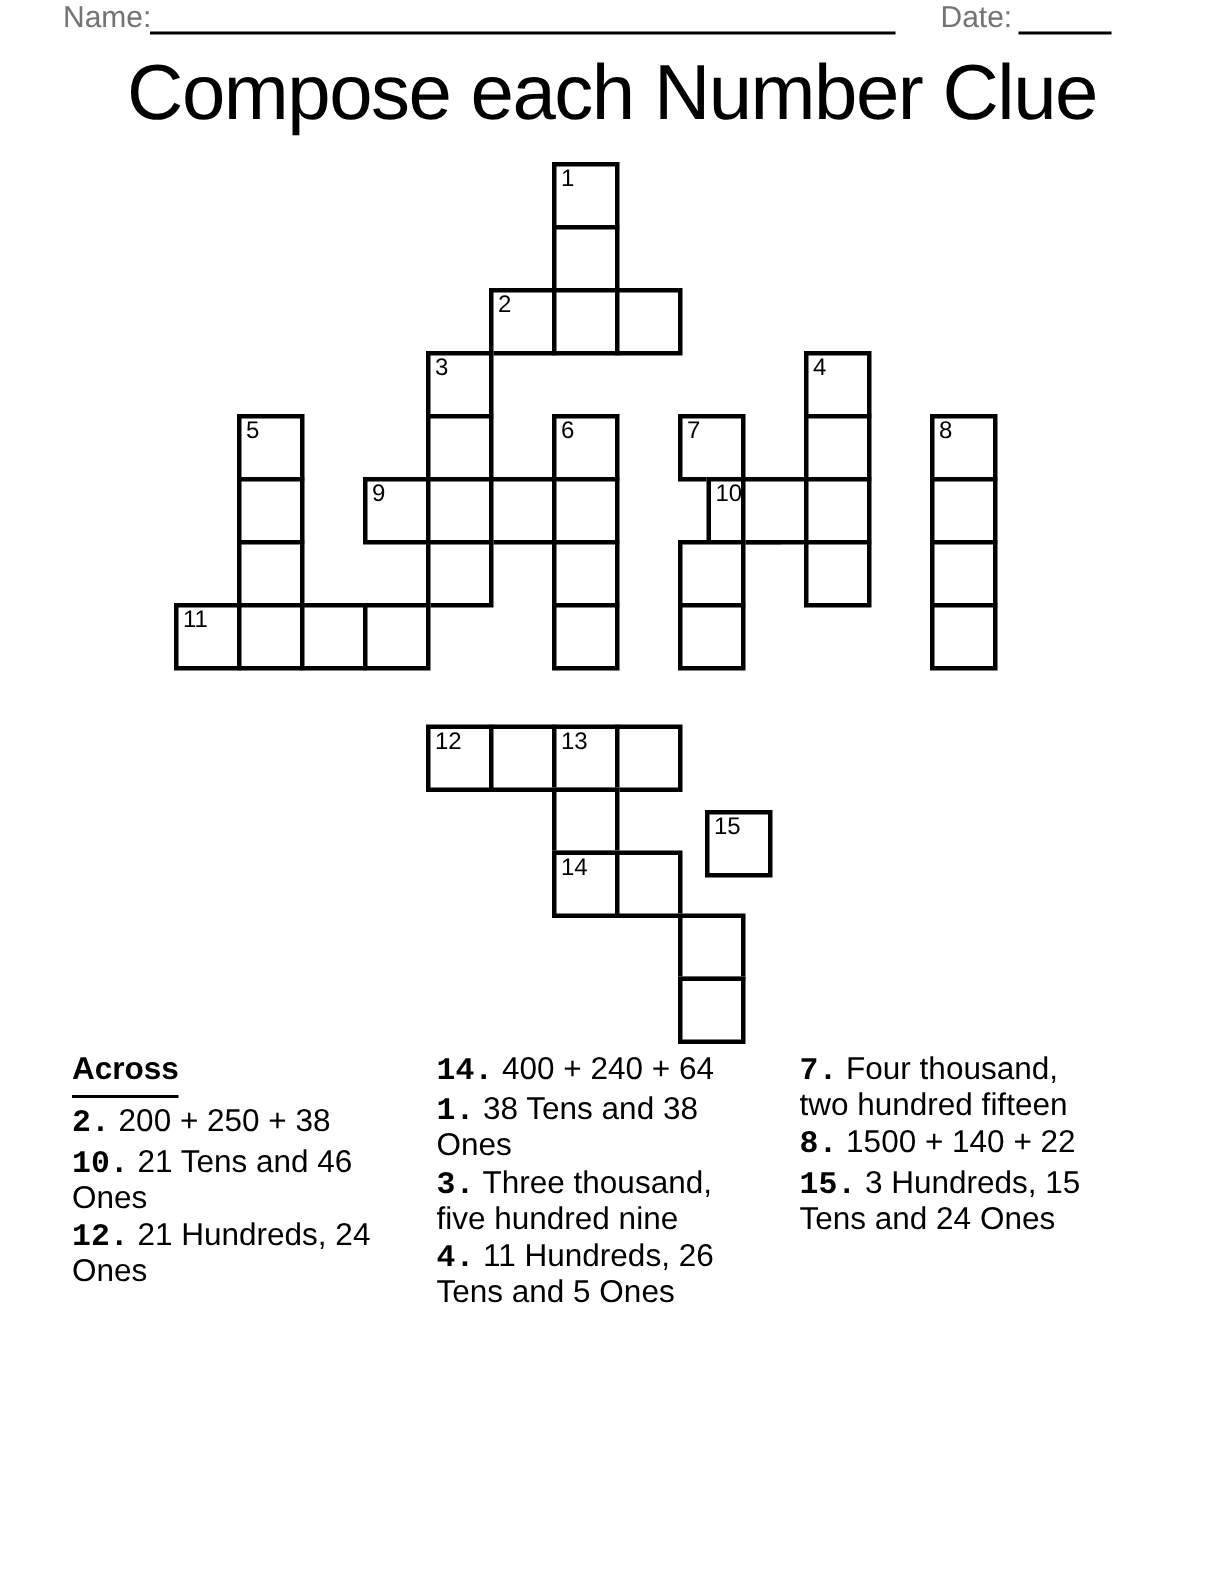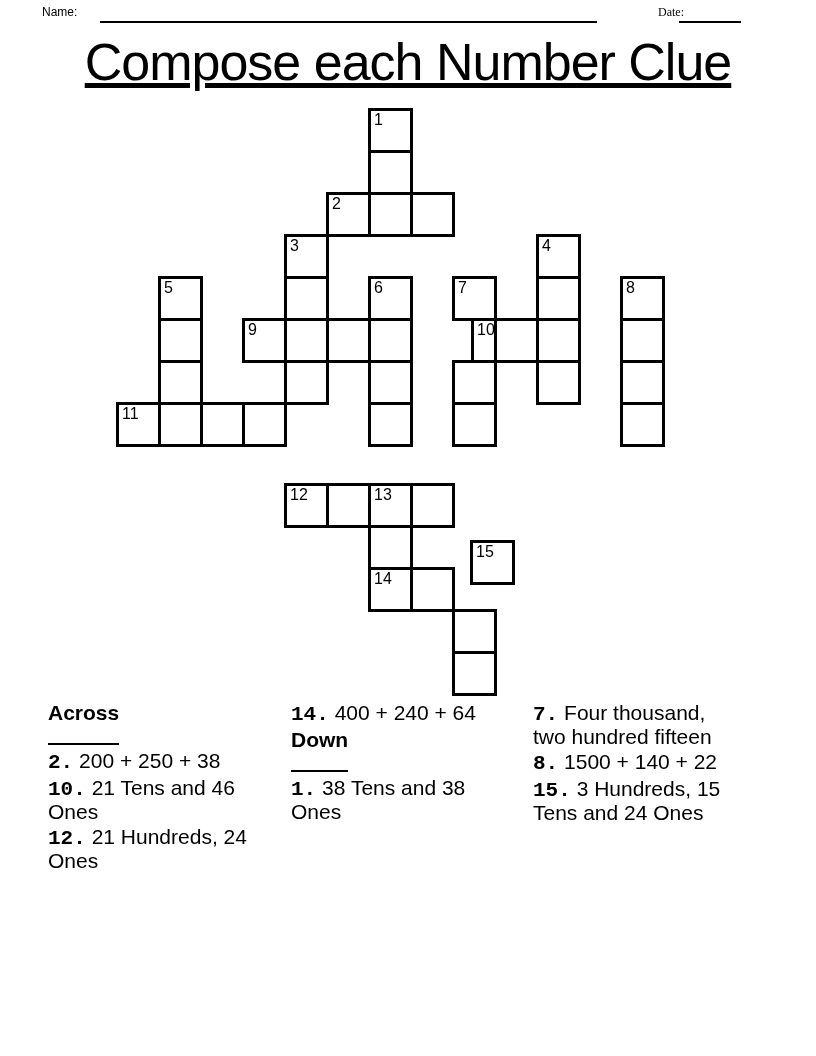--- a/index.html
+++ b/index.html
@@ -9,47 +9,46 @@
     height: 1056px;
     background: #ffffff;
     color: #000000;
     font-family: "Liberation Sans", sans-serif;
     overflow: hidden;
   }
   
   .hdr-label {
     position: absolute;
     top: 1px;
-    font-size: 12px;
+    font-size: 20px;
     line-height: 22px;
-    color: #000000;
+    color: #737373;
   }
   .name-label { left: 42px; }
-  .date-label { left: 658px; font-family: Liberation Serif, serif; }
+  .date-label { left: 627px; }
   .fill-line {
     position: absolute;
     top: 2px;
     height: 19px;
     border-bottom: 2px solid #000;
   }
   .name-line { left: 100px; width: 497px; }
   .date-line { left: 679px; width: 62px; }
   
   .title {
     position: absolute;
     top: 30px;
     left: 0;
     width: 816px;
     text-align: center;
     font-size: 52px;
     line-height: 64px;
     font-weight: 400;
     letter-spacing: -1px;
     white-space: nowrap;
-    text-decoration: underline;
   }
   
   .grid {
     position: absolute;
     left: 0; top: 0;
     width: 816px; height: 1056px;
   }
   .cell {
     position: absolute;
     width: 45px;
@@ -77,21 +76,21 @@
   .clue-col-1 { left: 48px; }
   .clue-col-2 { left: 291px; }
   .clue-col-3 { left: 533px; }
   .clue-heading {
     margin: 0 0 5px 0;
     font-weight: bold;
   }
   .clue-heading .hd {
     display: inline-block;
     border-bottom: 2px solid #000;
-    padding-bottom: 19px;
+    padding-bottom: 6px;
   }
   .clue {
     margin: 0 0 3px 0;
   }
   .clue-num { font-weight: bold; font-family: Liberation Mono, monospace; }
   .clue-text { white-space: pre-line; }
 </style>
 </head>
 <body>
 
@@ -185,23 +184,26 @@
   <div class="clue-col clue-col-1">
       <div class="clue-heading"><span class="hd">Across</span></div>
       <p class="clue"><span class="clue-num">2.</span> <span class="clue-text">200 + 250 + 38</span></p>
       <p class="clue"><span class="clue-num">10.</span> <span class="clue-text">21 Tens and 46
 Ones</span></p>
       <p class="clue"><span class="clue-num">12.</span> <span class="clue-text">21 Hundreds, 24
 Ones</span></p>
     </div>
   <div class="clue-col clue-col-2">
       <p class="clue"><span class="clue-num">14.</span> <span class="clue-text">400 + 240 + 64</span></p>
-      <div class="clue-heading"><span class="hd">Down</span></div>
       <p class="clue"><span class="clue-num">1.</span> <span class="clue-text">38 Tens and 38
 Ones</span></p>
+      <p class="clue"><span class="clue-num">3.</span> <span class="clue-text">Three thousand,
+five hundred nine</span></p>
+      <p class="clue"><span class="clue-num">4.</span> <span class="clue-text">11 Hundreds, 26
+Tens and 5 Ones</span></p>
     </div>
   <div class="clue-col clue-col-3">
       <p class="clue"><span class="clue-num">7.</span> <span class="clue-text">Four thousand,
 two hundred fifteen</span></p>
       <p class="clue"><span class="clue-num">8.</span> <span class="clue-text">1500 + 140 + 22</span></p>
       <p class="clue"><span class="clue-num">15.</span> <span class="clue-text">3 Hundreds, 15
 Tens and 24 Ones</span></p>
     </div>
 
 </div>

